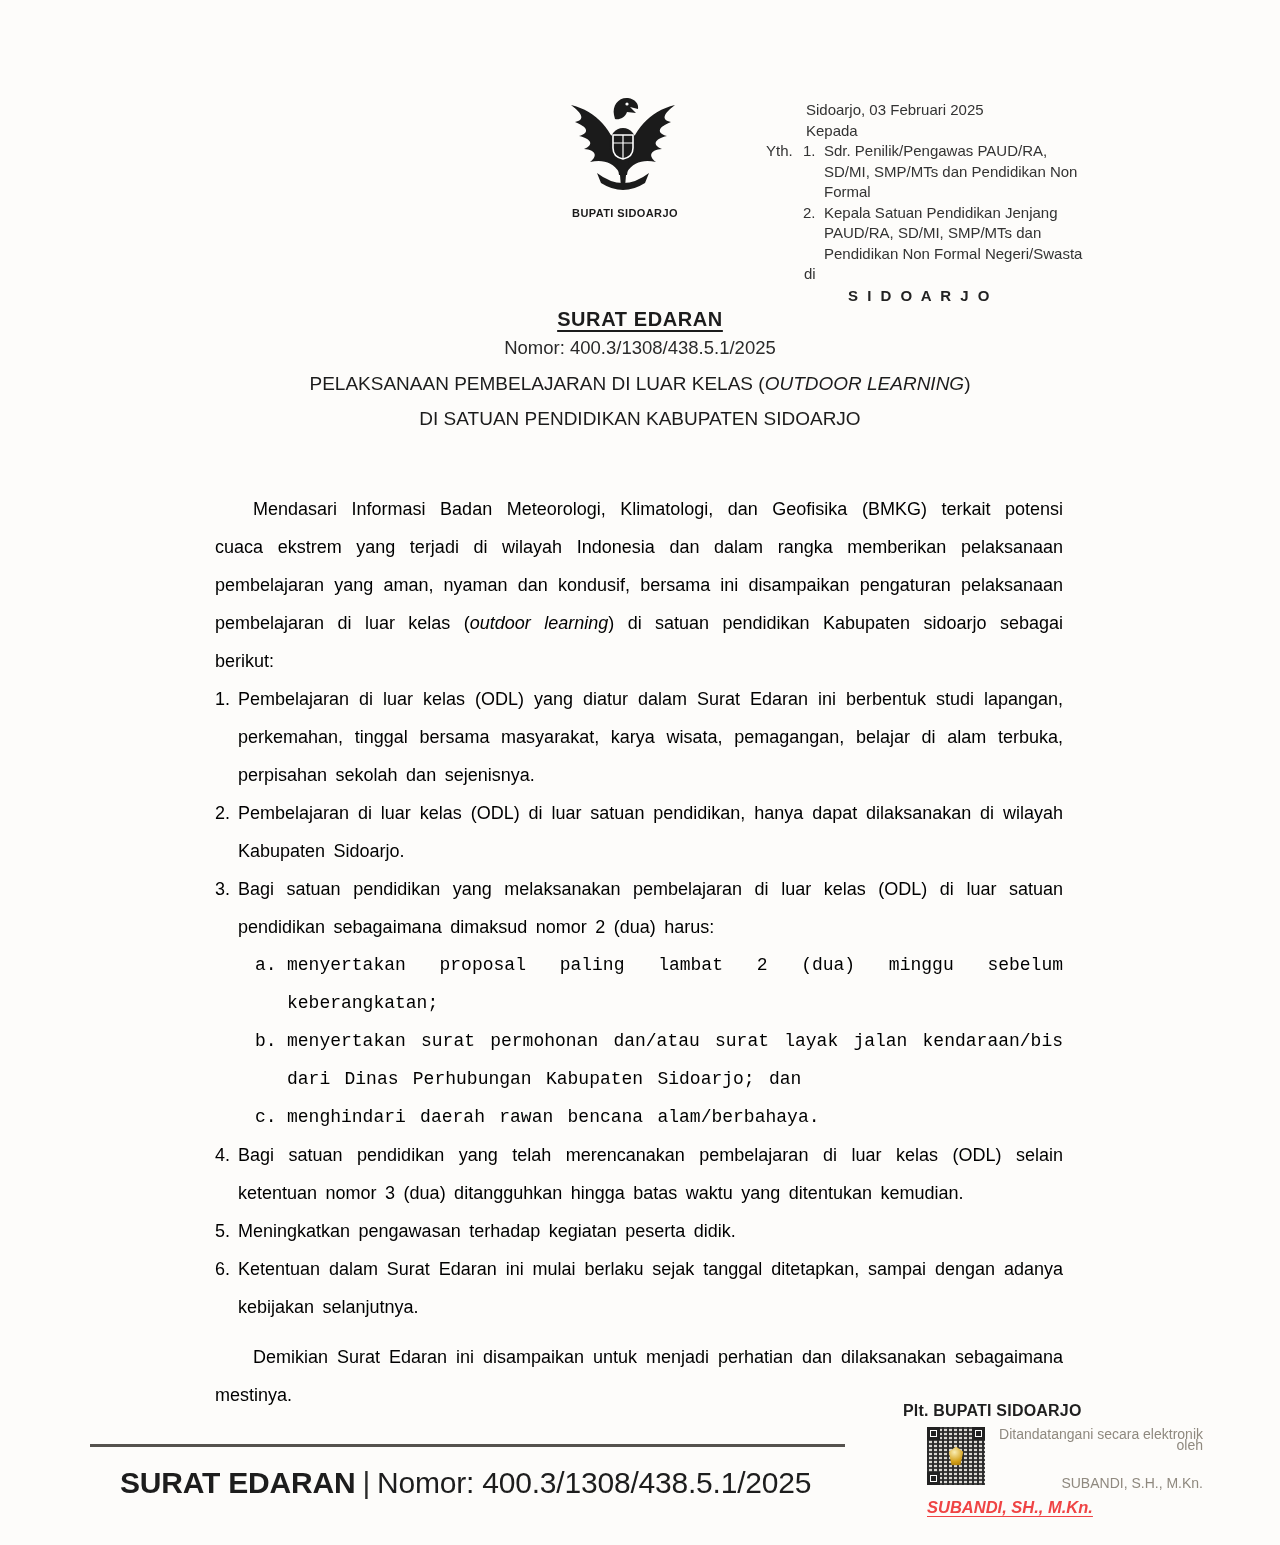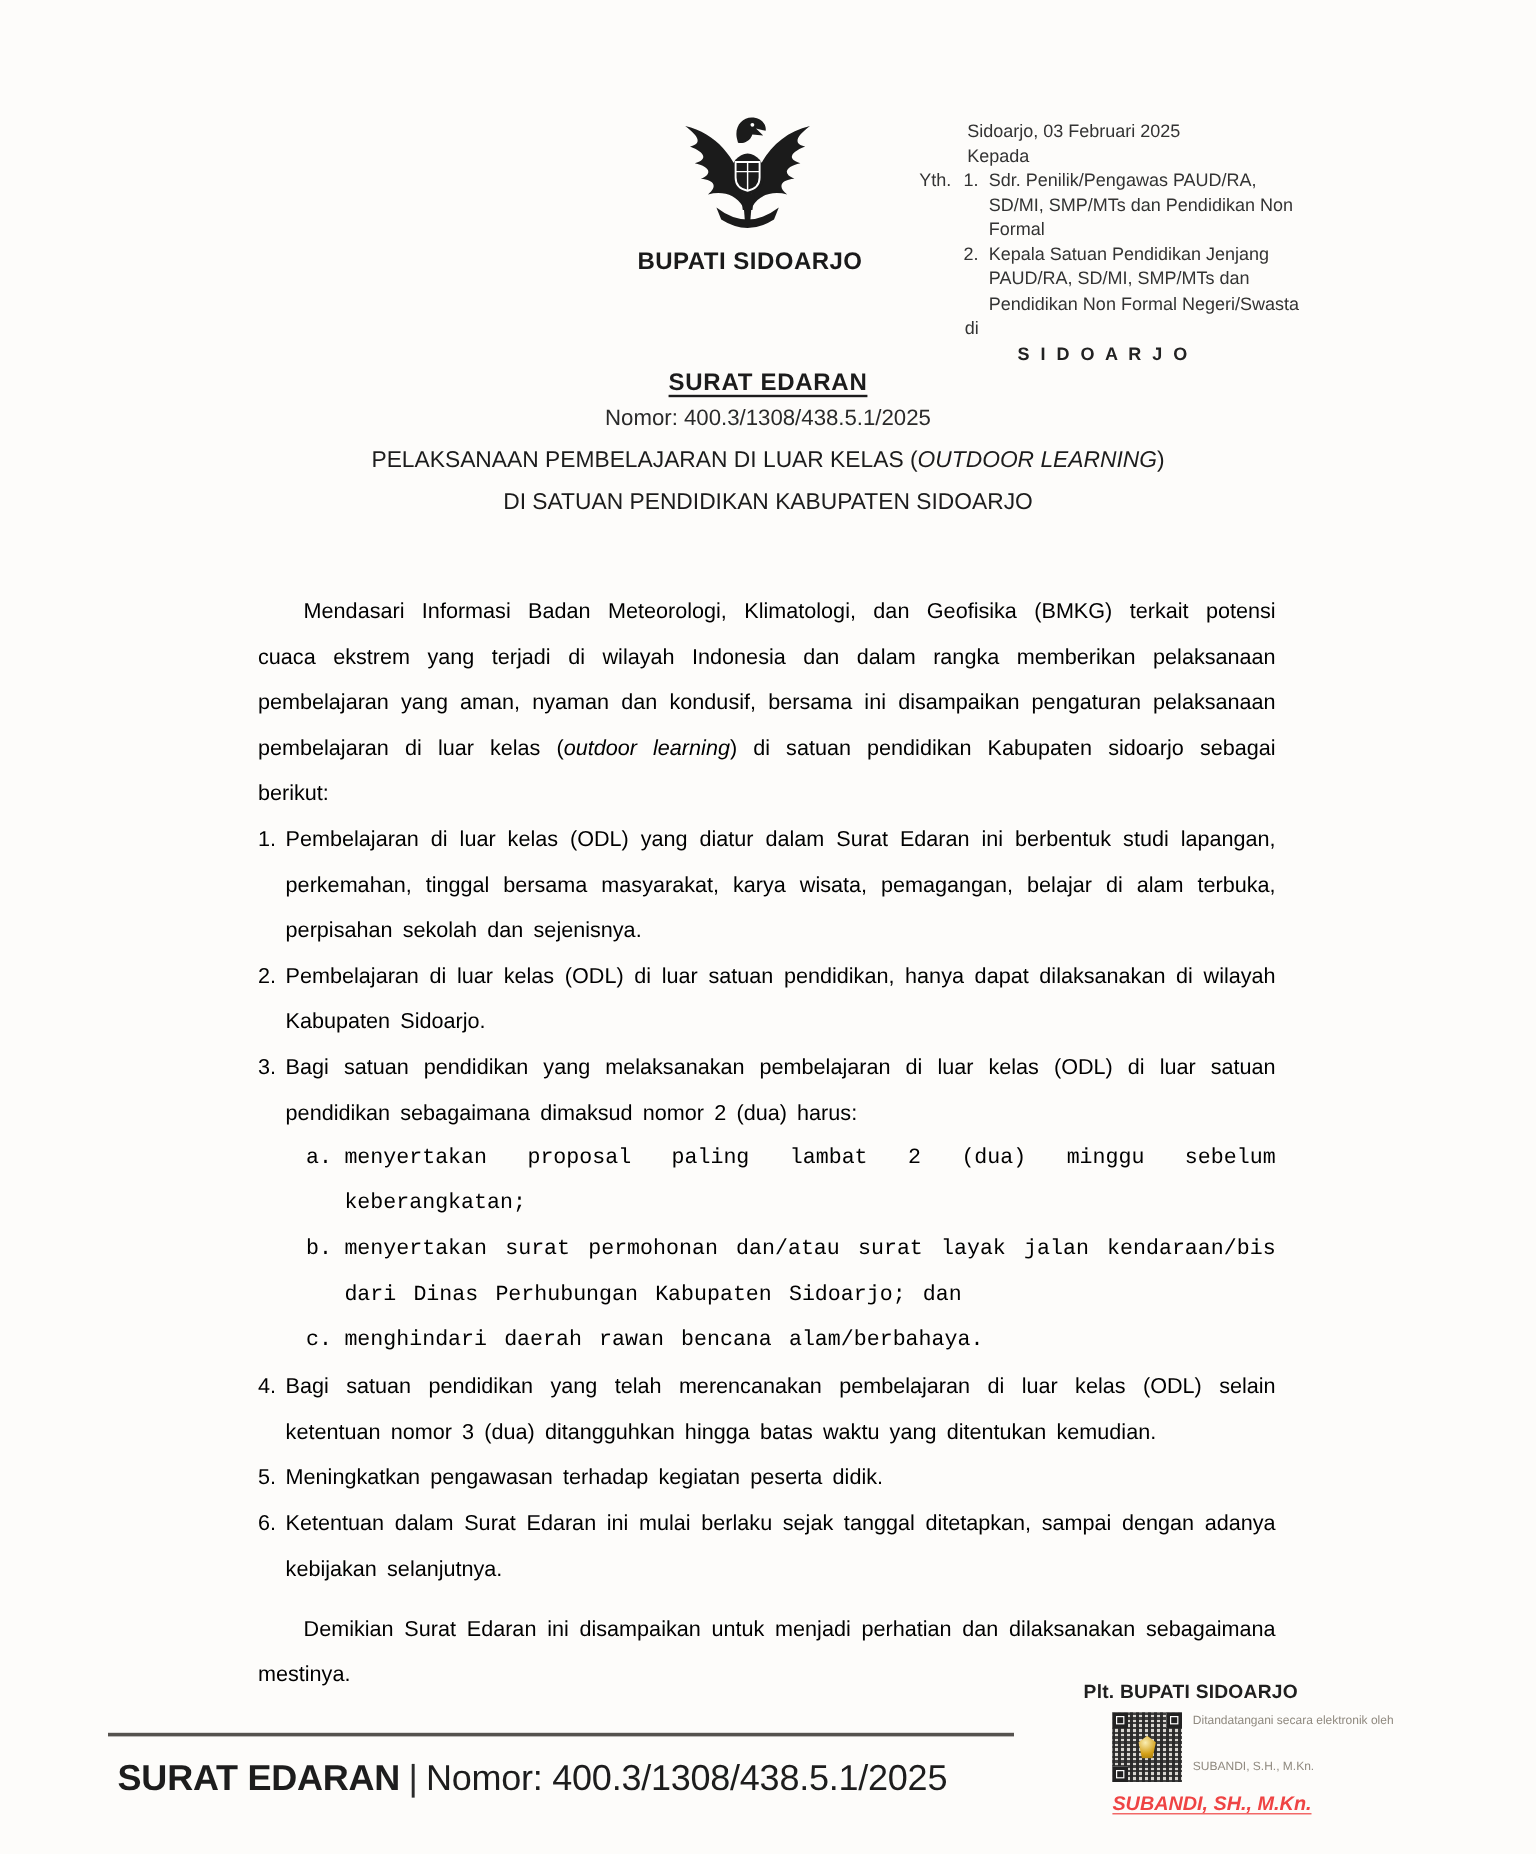--- a/index.html
+++ b/index.html
@@ -3,21 +3,21 @@
 <meta charset="utf-8">
 <style>
   html,body{margin:0;padding:0;background:#ffffff;}
   .page{
     position:relative; width:1280px; height:1545px; background:#fdfcfa;
     font-family:"Liberation Sans","DejaVu Sans",sans-serif; color:#262626; overflow:hidden;
   }
   
   .emblem{position:absolute; left:563px; top:92px; width:120px; height:114px;}
   .agency{position:absolute; left:500px; top:207px; width:250px; text-align:center;
-    font-size:20px; font-weight:700; letter-spacing:.4px; color:#1a1a1a;}
+    font-size:11px; font-weight:700; letter-spacing:.4px; color:#1a1a1a;}
   
   .recipients{position:absolute; left:766px; top:100px; width:345px;
     font-size:15px; line-height:20.5px; color:#333;}
   .r-ind{padding-left:40px;}
   .rcpt-row{display:flex; align-items:flex-start;}
   .r-yth{width:37px; flex:none;}
   .r-num{width:21px; flex:none;}
   .r-lines{flex:1;}
   .r-di{padding-left:38px;}
   .r-city{font-weight:700; letter-spacing:2.5px; padding-left:82px; margin-top:1px; color:#222;}
@@ -48,27 +48,27 @@
       repeating-linear-gradient(0deg, rgba(40,40,40,.85) 0 2px, transparent 2px 4px),
       repeating-linear-gradient(90deg, #303030 0 2px, #d9d7d2 2px 5px);}
   .qr .f{position:absolute; width:13px; height:13px; border:3px solid #222;
     background:#fff; box-sizing:border-box;}
   .qr .f::after{content:""; position:absolute; inset:1px; background:#222;}
   .f.tl{left:0; top:0;} .f.tr{right:0; top:0;} .f.bl{left:0; bottom:0;}
   .qr-logo{position:absolute; left:50%; top:50%; width:19px; height:19px;
     transform:translate(-50%,-50%);
     background:radial-gradient(circle at 42% 30%, #faeeb4, #d4a017 55%, #8a6508);
     clip-path:polygon(50% 0, 88% 28%, 73% 100%, 27% 100%, 12% 28%);}
-  .esign{margin-left:9px; font-size:10px; line-height:11px; color:#8f897f; padding-top:2px;}
+  .esign{margin-left:9px; font-size:14px; line-height:11px; color:#8f897f; padding-top:2px;text-align:right;}
   .esign-name{margin-top:27px;}
   .sig-name{margin:9px 0 0 24px; font-size:16.5px; font-weight:700; color:#ef4444;
     text-decoration:underline; text-underline-offset:3px;font-style:italic;}
   
   .footer-line{position:absolute; left:90px; top:1444px; width:755px; height:3px; background:#55524e;}
-  .footer{position:absolute; left:98px; top:1466px; font-size:30px; color:#1d1d1d; letter-spacing:-.2px;}
+  .footer{position:absolute; left:120px; top:1466px; font-size:30px; color:#1d1d1d; letter-spacing:-.2px;}
   .footer .fb{font-weight:700; margin-right:7px;}
   .footer .fsep{margin-right:7px; color:#2a2a2a;}
 </style>
 </head>
 <body>
 
 <div class="page">
 
   <svg class="emblem" viewBox="0 0 120 112" xmlns="http://www.w3.org/2000/svg" aria-hidden="true">
     <g fill="#1b1b1b">

